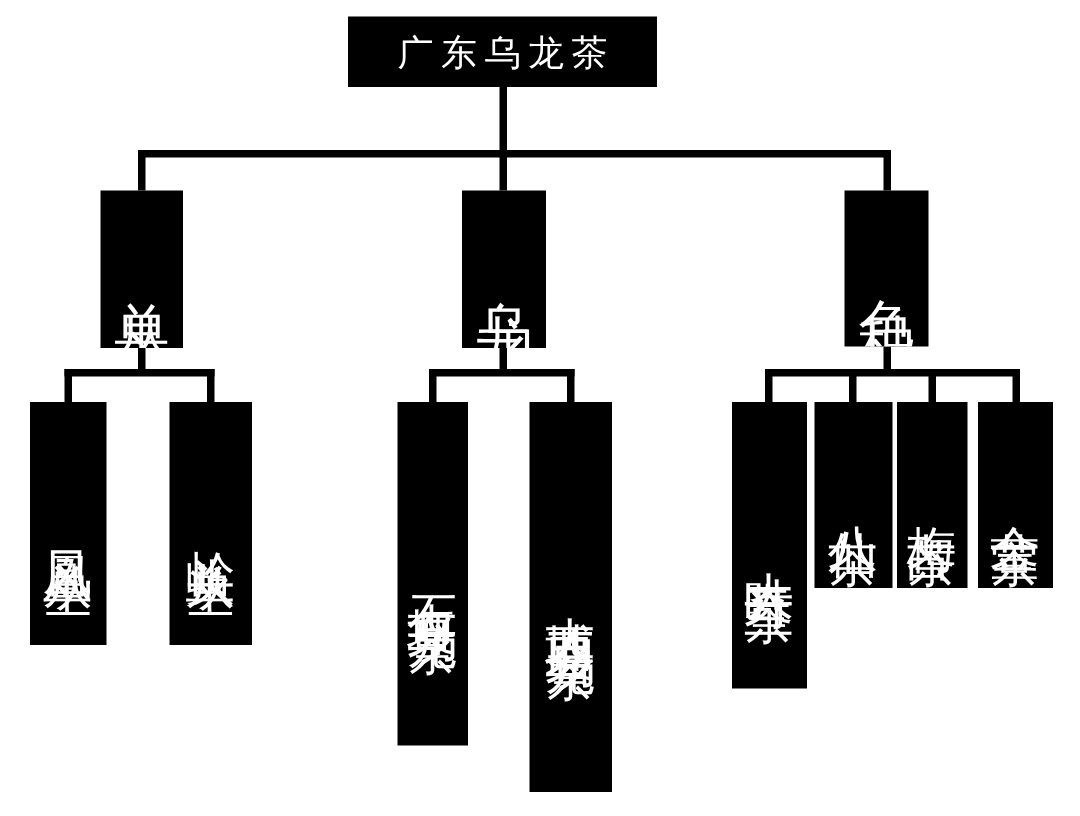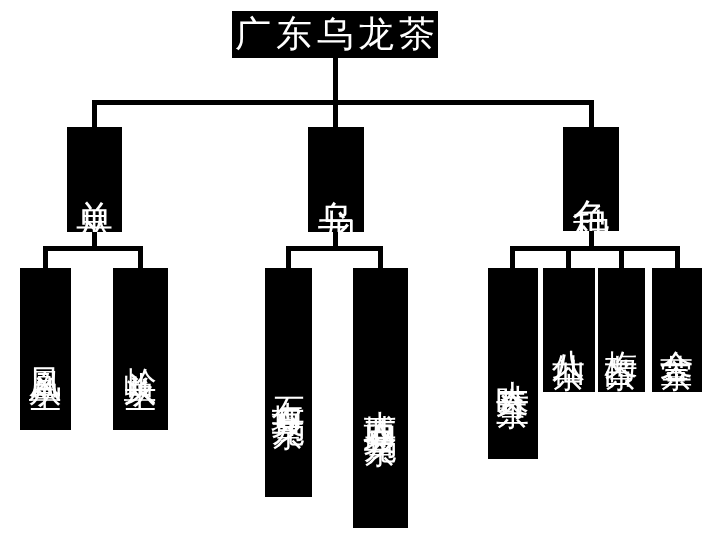--- a/index.html
+++ b/index.html
@@ -17,21 +17,21 @@
     position: absolute;
     background: var(--node-bg, #000000);
     color: var(--node-text, #ffffff);
     display: flex;
     align-items: center;
     justify-content: center;
     overflow: hidden;
   }
   .htext {
     white-space: nowrap;
-    font-size: 36px;
+    font-size: 24px;
     letter-spacing: 5px;
     text-indent: 5px; 
   }
   .vtext {
     writing-mode: vertical-rl;
     text-orientation: upright;
     white-space: nowrap;
     line-height: 1;
   }
   .branch .vtext { font-size: 37px; letter-spacing: 9px; }

